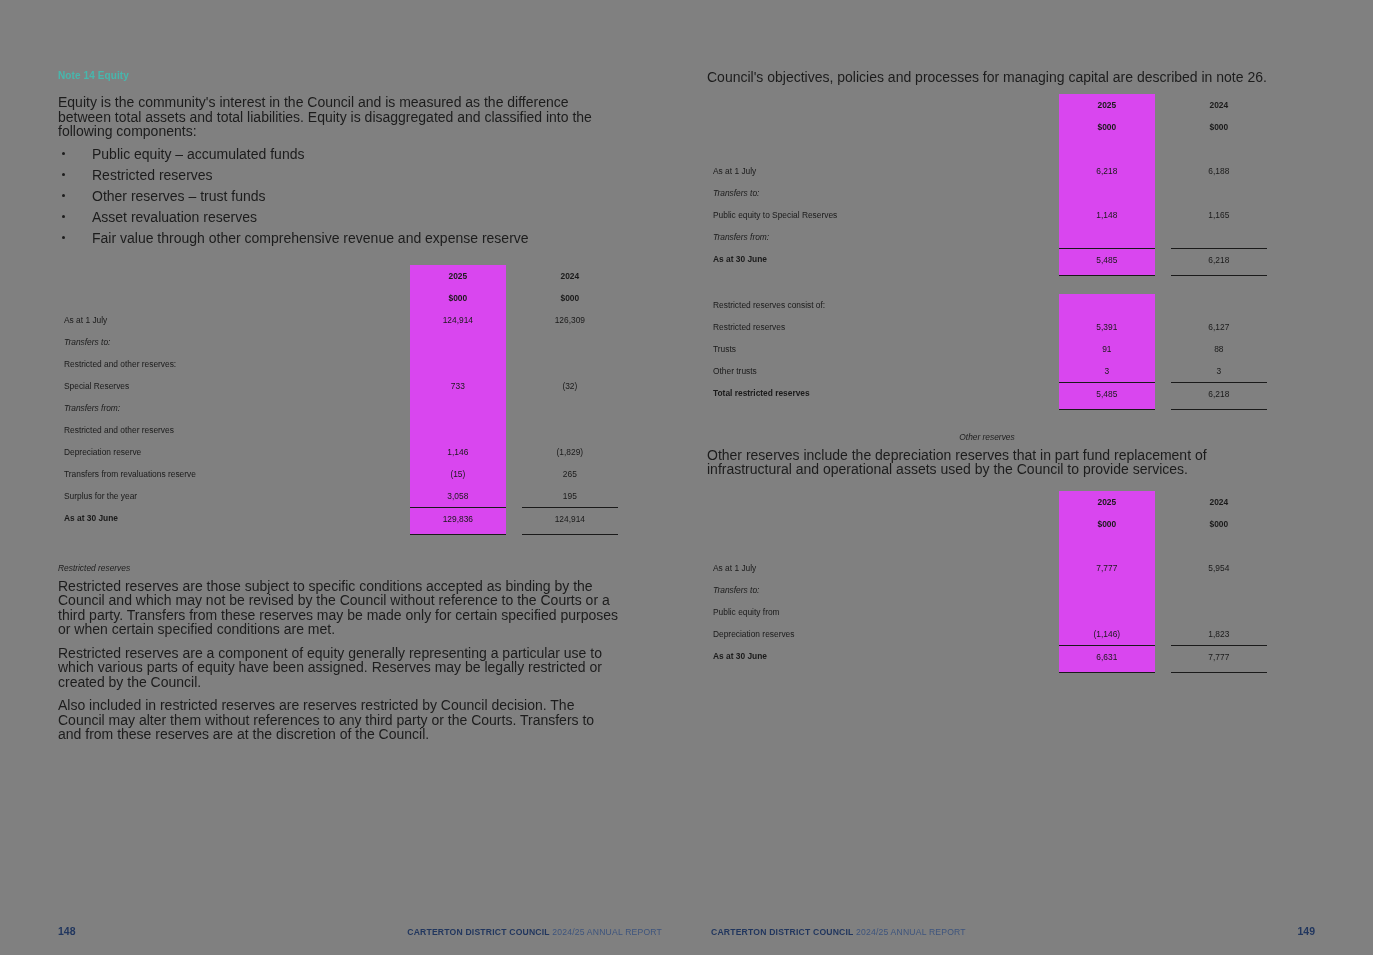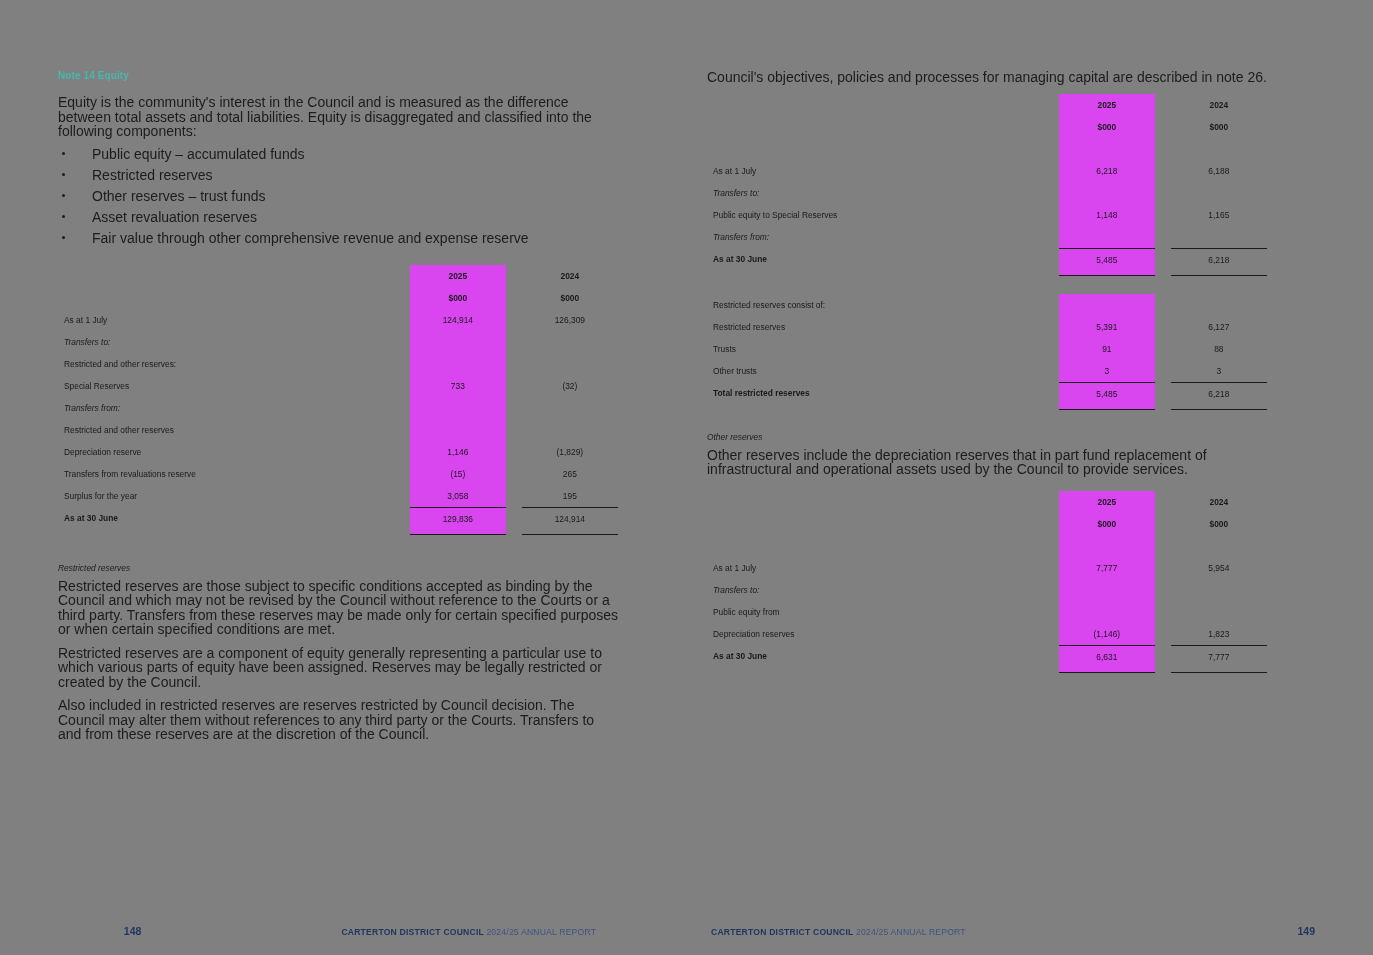--- a/index.html
+++ b/index.html
@@ -58,21 +58,21 @@
   .tbl-wrap{position:relative;margin-top:4px;}
 
   
   .footer{position:absolute;bottom:14px;height:16px;font-size:8.6px;color:#21365e;}
   .footer .pg{font-weight:bold;font-size:10.5px;color:#21365e;}
   .footer .txt{font-weight:bold;letter-spacing:.2px;}
   .footer .txt .light{font-weight:normal;color:#3d547d;margin-top:29px;}
   .footer-left{left:58px;right:24px;}
   .footer-right{left:24px;right:58px;}
   .f-row{display:flex;align-items:baseline;}
-  .f-left{justify-content:center;}
+  .f-left{justify-content:space-between;}
   .spacer{flex:0 0 200px;}
   .spacer-r{flex:1;}
 </style>
 </head>
 <body>
 
 <div class="page page-left">
   <div class="col">
 
     <h1 class="note-title">Note 14 Equity</h1>
@@ -289,21 +289,21 @@
         <tr class="endcap">
           <td class="lbl"></td>
           <td class="v c25 u"></td>
           <td class="gap"></td>
           <td class="v u"></td>
         </tr>
       </tbody>
         </table>
     </div>
 
-    <p class="italic-head" style="margin-top:22px;">Other reserves</p>
+    <p class="italic-head" style="margin-top:22px;text-align:center;">Other reserves</p>
     <p class="body-text">Other reserves include the depreciation reserves that in part fund replacement of infrastructural and operational assets used by the Council to provide services.</p>
 
     <div class="tbl-wrap" style="margin-top:14px;">
       <table class="fin-table">
         <tbody>
             <tr class="hdr">
           <td class="lbl"></td>
           <td class="v c25">2025</td>
           <td class="gap"></td>
           <td class="v">2024</td>

